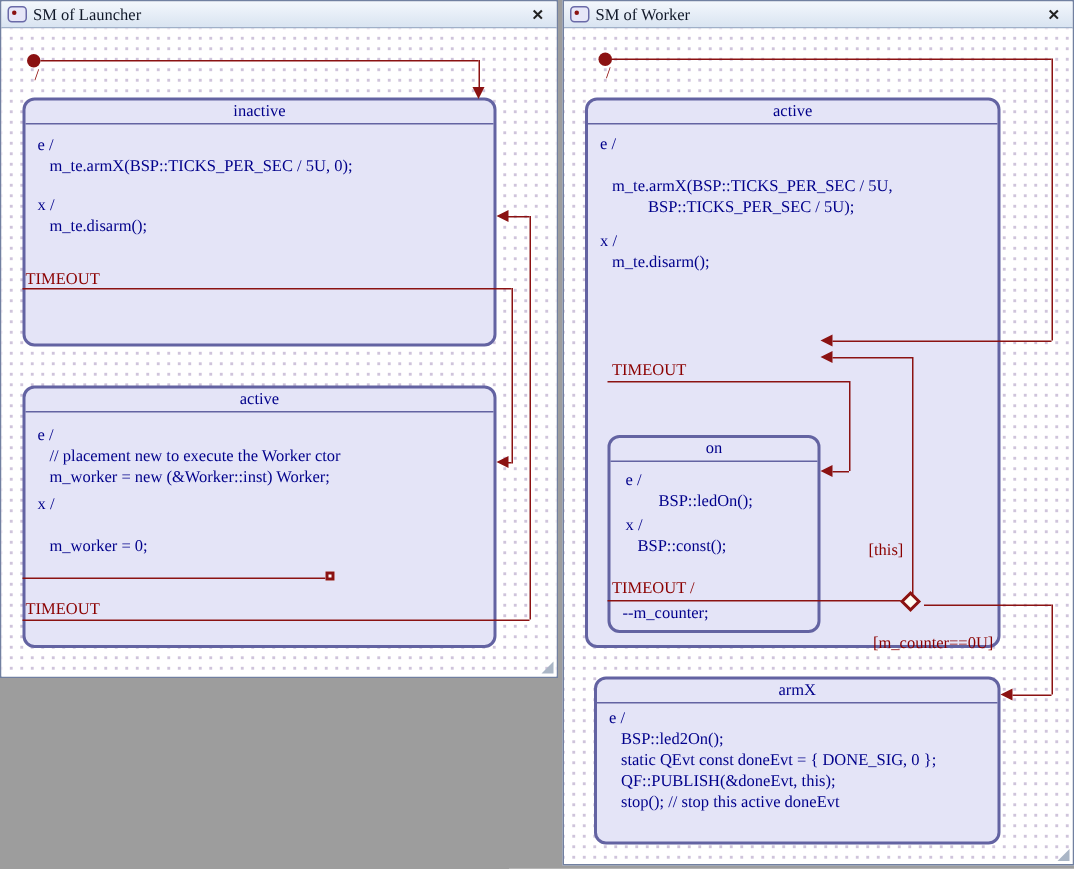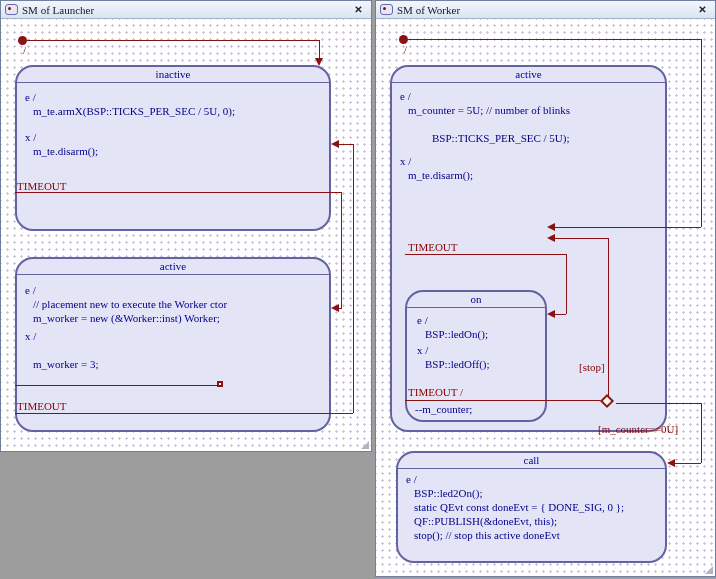--- a/index.html
+++ b/index.html
@@ -20,21 +20,21 @@
   .win-icon::after{content:"";position:absolute;left:2px;top:2px;width:3px;height:3px;border-radius:50%;background:#8b1212;}
   .title-text{white-space:nowrap;}
   .close{margin-left:auto;width:17px;height:14px;display:flex;align-items:center;justify-content:center;
     font-size:10px;color:#222;font-weight:bold;cursor:default;}
   .canvas{
     position:absolute;left:0;right:0;top:18px;bottom:0;overflow:hidden;
     background-color:#ffffff;
     background-image:radial-gradient(circle,#cfc4db 1px, transparent 1.2px);
     background-size:7px 7px;background-position:3px 3px;
   }
-  .state{position:absolute;background:#e4e4f7;border:2px solid #6363a2;border-radius:18px;}
+  .state{position:absolute;background:#e4e4f7;border:2px solid #6363a2;border-radius:8px;}
   .state-title{height:16px;line-height:15px;text-align:center;color:#00008b;font-size:11px;border-bottom:1px solid #6363a2;}
   .code{position:absolute;font-size:11px;line-height:12px;color:#00008b;white-space:pre;}
   .tlabel{position:absolute;font-size:11px;line-height:12px;color:#8b0000;white-space:pre;}
   .hl{position:absolute;height:1px;background:#8b1212;}
   .vl{position:absolute;width:1px;background:#8b1212;}
   .arrow-l{position:absolute;width:0;height:0;border-top:4px solid transparent;border-bottom:4px solid transparent;border-right:8px solid #8b1212;}
   .arrow-d{position:absolute;width:0;height:0;border-left:4px solid transparent;border-right:4px solid transparent;border-top:8px solid #8b1212;}
   .idot{position:absolute;width:9px;height:9px;border-radius:50%;background:#8b1212;}
   .diamond{position:absolute;width:10px;height:10px;background:#fffdf2;border:2px solid #8b1212;transform:rotate(45deg);}
   .endsq{position:absolute;width:6px;height:6px;background:#fff;border:2px solid #8b1212;}
@@ -62,21 +62,21 @@
         <div class="code" style="left:8px;top:64px">x /</div>
         <div class="code" style="left:16px;top:78px">m_te.disarm();</div>
       </div>
 
       <div class="state" style="left:14px;top:238px;width:316px;height:175px">
         <div class="state-title">active</div>
         <div class="code" style="left:8px;top:25px">e /</div>
         <div class="code" style="left:16px;top:39px">// placement new to execute the Worker ctor</div>
         <div class="code" style="left:16px;top:53px">m_worker = new (&amp;Worker::inst) Worker;</div>
         <div class="code" style="left:8px;top:71px">x /</div>
-        <div class="code" style="left:16px;top:99px">m_worker = 3;</div>
+        <div class="code" style="left:16px;top:99px">m_worker = 0;</div>
       </div>
 
       <div class="idot" style="left:17px;top:17px"></div>
       <div class="tlabel" style="left:22px;top:25px">/</div>
       <div class="hl" style="left:26px;top:21px;width:292px"></div>
       <div class="vl" style="left:318px;top:21px;height:20px"></div>
       <div class="arrow-d" style="left:314px;top:39px"></div>
 
       <div class="tlabel" style="left:16px;top:161px">TIMEOUT</div>
       <div class="hl" style="left:14px;top:173px;width:326px"></div>
@@ -103,37 +103,37 @@
       <span class="title-text">SM of Worker</span>
       <span class="close">
           <span>✕</span>
         </span>
     </div>
     <div class="canvas">
 
       <div class="state" style="left:14px;top:46px;width:277px;height:367px">
         <div class="state-title">active</div>
         <div class="code" style="left:8px;top:23px">e /</div>
-        <div class="code" style="left:16px;top:37px">m_counter = 5U; // number of blinks</div>
+        <div class="code" style="left:16px;top:51px">m_te.armX(BSP::TICKS_PER_SEC / 5U,</div>
         <div class="code" style="left:40px;top:65px">BSP::TICKS_PER_SEC / 5U);</div>
         <div class="code" style="left:8px;top:88px">x /</div>
         <div class="code" style="left:16px;top:102px">m_te.disarm();</div>
       </div>
 
 
       <div class="state" style="left:29px;top:271px;width:142px;height:132px">
         <div class="state-title">on</div>
         <div class="code" style="left:10px;top:22px">e /</div>
-        <div class="code" style="left:18px;top:36px">BSP::ledOn();</div>
+        <div class="code" style="left:32px;top:36px">BSP::ledOn();</div>
         <div class="code" style="left:10px;top:52px">x /</div>
-        <div class="code" style="left:18px;top:66px">BSP::ledOff();</div>
+        <div class="code" style="left:18px;top:66px">BSP::const();</div>
       </div>
 
       <div class="state" style="left:20px;top:432px;width:271px;height:112px">
-        <div class="state-title">call</div>
+        <div class="state-title">armX</div>
         <div class="code" style="left:8px;top:20px">e /</div>
         <div class="code" style="left:16px;top:34px">BSP::led2On();</div>
         <div class="code" style="left:16px;top:48px">static QEvt const doneEvt = { DONE_SIG, 0 };</div>
         <div class="code" style="left:16px;top:62px">QF::PUBLISH(&amp;doneEvt, this);</div>
         <div class="code" style="left:16px;top:76px">stop(); // stop this active doneEvt</div>
       </div>
 
       <div class="idot" style="left:23px;top:16px"></div>
       <div class="tlabel" style="left:28px;top:24px">/</div>
       <div class="hl" style="left:32px;top:20px;width:293px"></div>
@@ -148,25 +148,25 @@
       <div class="arrow-l" style="left:171px;top:291px"></div>
 
       <div class="tlabel" style="left:32px;top:367px">TIMEOUT /</div>
       <div class="code" style="left:39px;top:384px">--m_counter;</div>
       <div class="hl" style="left:29px;top:381px;width:197px"></div>
       <div class="diamond" style="left:226px;top:377px"></div>
 
       <div class="vl" style="left:232px;top:219px;height:158px"></div>
       <div class="hl" style="left:179px;top:219px;width:53px"></div>
       <div class="arrow-l" style="left:171px;top:215px"></div>
-      <div class="tlabel" style="left:203px;top:342px">[stop]</div>
+      <div class="tlabel" style="left:203px;top:342px">[this]</div>
 
       <div class="hl" style="left:240px;top:384px;width:85px"></div>
       <div class="vl" style="left:325px;top:384px;height:60px"></div>
       <div class="hl" style="left:299px;top:444px;width:26px"></div>
       <div class="arrow-l" style="left:291px;top:440px"></div>
-      <div class="tlabel" style="left:222px;top:404px">[m_counter==0U]</div>
+      <div class="tlabel" style="left:206px;top:404px">[m_counter==0U]</div>
 
       <div class="grip"></div>
     </div>
   </div>
 
 </div>
 
 </body></html>

